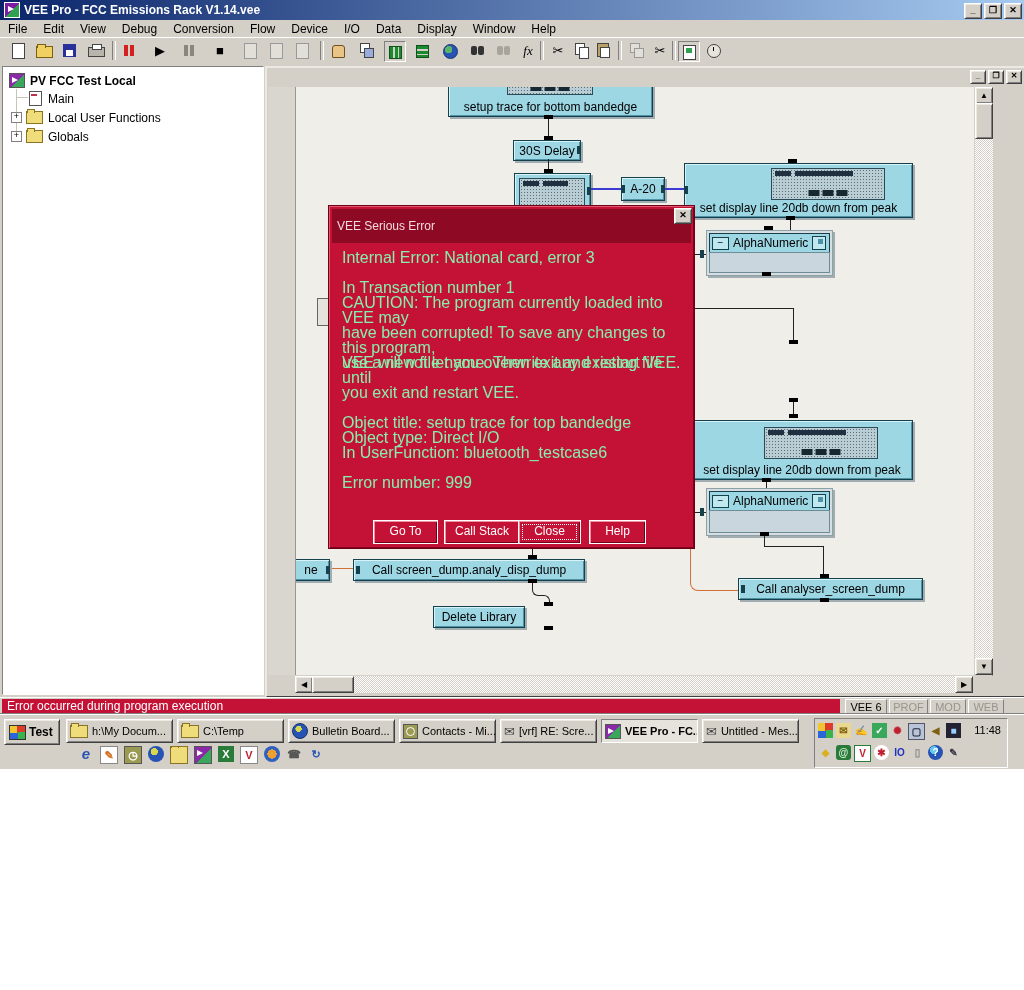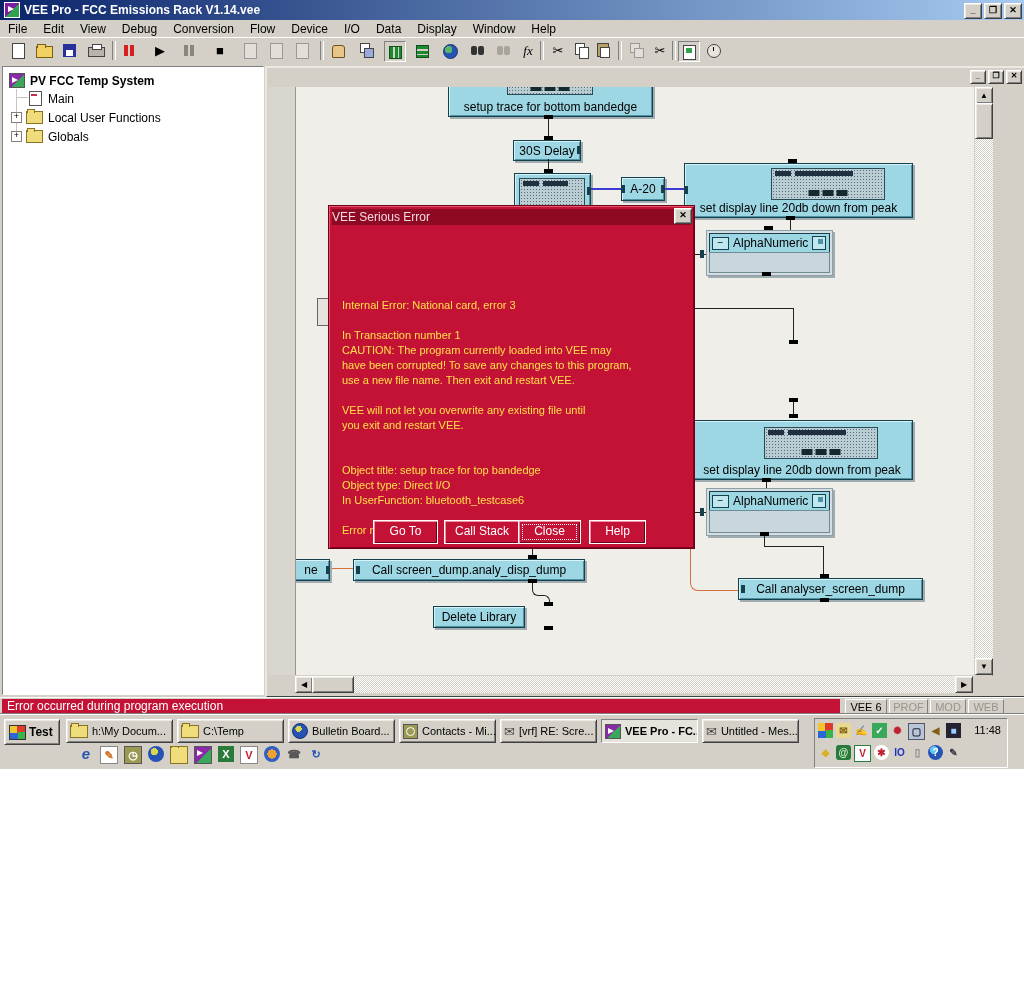--- a/index.html
+++ b/index.html
@@ -88,23 +88,23 @@
   .chips i{width:11px;height:6px;background:#182830;display:block;}
   .atitle{position:absolute;left:2px;top:2px;right:2px;height:18px;background:#9ed7e4;border:1px solid #17404d;display:flex;align-items:center;font-size:12px;}
   .abody{position:absolute;left:2px;top:21px;right:2px;bottom:2px;background:#c9d6dd;border:1px solid #6e8c96;}
   .aframe{position:absolute;background:#d7dde0;border:1px solid #8ca0a8;box-shadow:2px 2px 0 #a2adb2;}
   .minusbtn{width:15px;height:11px;background:#bfe8f0;border:1px solid #17404d;margin:0 4px 0 2px;font-size:10px;line-height:9px;text-align:center;}
   .cornbtn{position:absolute;right:3px;width:12px;height:12px;background:#bfe8f0;border:1px solid #17404d;}
   .cornbtn::after{content:"";position:absolute;right:2px;top:2px;width:5px;height:5px;background:#4e93a5;}
 
   
   .dialog{position:absolute;left:328px;top:205px;width:365px;height:342px;background:#c41236;border:1px solid #6e0018;box-shadow:inset 1px 1px 0 #e4576f, inset -1px -1px 0 #80001c;z-index:60;}
-  .dtitle{position:absolute;left:3px;top:3px;right:3px;height:16px;background:#8e0a24;color:#f4dade;font-size:12px;display:flex;align-items:center;}
+  .dtitle{position:absolute;left:3px;top:3px;right:3px;height:34px;background:#8e0a24;color:#f4dade;font-size:12px;display:flex;align-items:center;padding-left:5px;}
   .dx{position:absolute;right:2px;top:2px;width:16px;height:14px;font-size:9px;line-height:12px;text-align:center;color:#000;font-weight:bold;}
-  .dlg-p{position:absolute;left:13px;color:#fde047;font-size:11px;line-height:15px;white-space:pre-line;margin-top:48px;}
+  .dlg-p{position:absolute;left:13px;color:#86efac;font-size:16px;line-height:15px;white-space:pre-line;}
   .dbtn{position:absolute;top:314px;height:22px;background:#c41236;color:#fff;font-size:12px;text-align:center;line-height:20px;border:1px solid #fff;box-shadow:inset 1px 1px 0 #ef8fa0, inset -1px -1px 0 #70001a;}
   .dbtn.def{outline:1px dotted #ffffff;outline-offset:-5px;}
 
   
   .statusbar{position:absolute;left:0;top:697px;width:1024px;height:17px;border-top:1px solid #fff;}
   .statmsg{position:absolute;left:2px;top:1px;width:838px;height:15px;background:#c41236;color:#fff;font-size:12px;line-height:15px;padding-left:5px;box-sizing:border-box;}
   .sbox{position:absolute;top:1px;height:15px;font-size:11px;line-height:14px;text-align:center;border:1px solid;border-color:#fff #808080 #808080 #fff;background:#d4d0c8;}
 
   
   .taskbar{position:absolute;left:0;top:714px;width:1024px;height:54px;background:#d4d0c8;border-top:1px solid #fff;box-shadow:0 -1px 0 #808080;}
@@ -238,21 +238,21 @@
       </span>
   </div>
 
   <div class="workarea gray">
 
     <div class="treepanel">
       <i class="tline" style="left:13px;top:22px;width:1px;height:52px"></i>
       <i class="tline" style="left:13px;top:30px;width:12px;height:1px"></i>
       <div class="trow" style="left:6px;top:5px;font-weight:bold">
         <span class="ticon-root"></span>
-        <span>PV FCC Temp System</span>
+        <span>PV FCC Test Local</span>
       </div>
       <div class="trow" style="left:26px;top:23px">
         <span class="ticon-page"></span>
         <span>Main</span>
       </div>
       <div class="trow" style="left:8px;top:42px">
         <span class="texp">+</span>
         <span class="ticon-folder"></span>
         <span>Local User Functions</span>
       </div>

